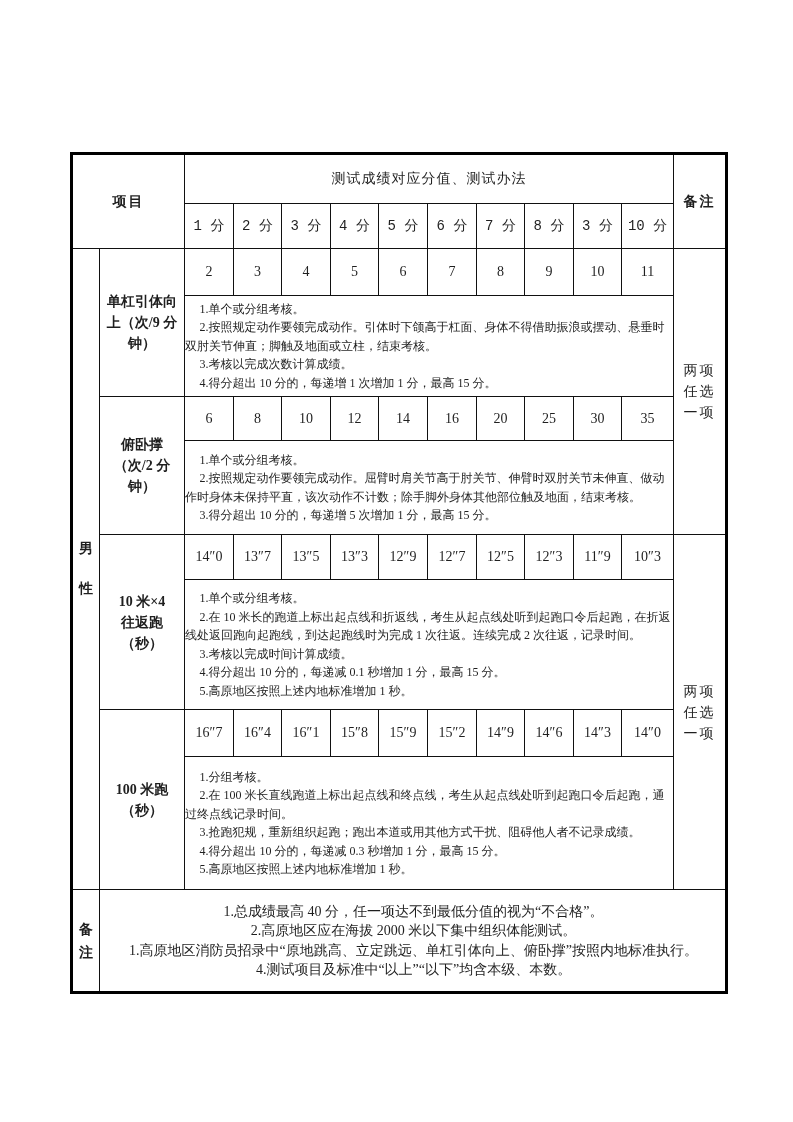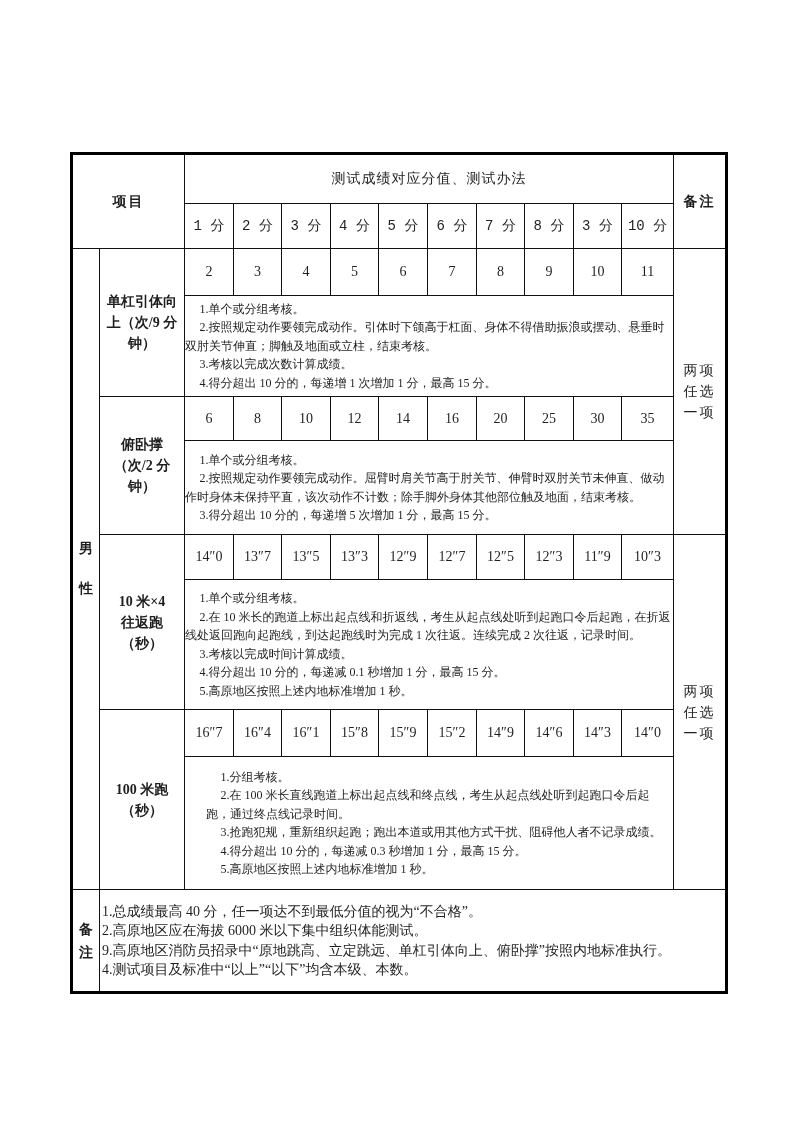--- a/index.html
+++ b/index.html
@@ -29,21 +29,21 @@
   
   tr.r-h1 td{height:48px;}
   tr.r-h2 td{height:44px;font-family:Liberation Mono, monospace;}
   tr.r-v1 td{height:46px;}
   tr.r-n1 td{height:100px;}
   tr.r-v2 td{height:43px;}
   tr.r-n2 td{height:93px;}
   tr.r-v3 td{height:44px;}
   tr.r-n3 td{height:129px;}
   tr.r-v4 td{height:46px;}
-  tr.r-n4 td{height:132px;padding-left:21px;}
+  tr.r-n4 td{height:132px;}
   tr.r-f  td{height:101px;}
   .hdr-title{font-weight:normal;font-size:15px;letter-spacing:1px;}
   .hdr-cell{font-weight:bold;font-size:15px;letter-spacing:2px;font-family:Liberation Serif, serif;}
   .score-label{font-size:14px;}
   .value-cell{font-size:15px;}
   .item-cell{
     font-weight:bold;
     font-size:14px;
     line-height:21px;
     white-space:pre-line;
@@ -81,21 +81,21 @@
   .footer-notes{
     text-align:left;
     vertical-align:middle;
     padding:4px 8px 4px 12px;
   }
   .footer-notes p{
     margin:0;
     font-size:14px;
     line-height:19.5px;
     text-indent:0.15em;
-    text-align:left;
+    text-align:center;
   }
 </style>
 </head>
 <body>
 
 <div class="page">
   <table class="score-table">
     <colgroup>
       <col style="width:28px">
         <col style="width:85px">
@@ -238,20 +238,20 @@
             <p>4.得分超出 10 分的，每递减 0.3 秒增加 1 分，最高 15 分。</p>
             <p>5.高原地区按照上述内地标准增加 1 秒。</p>
           </td>
     </tr>
 
     <tr class="r-f">
       <td class="footer-label">备
 注</td>
       <td colspan="12" class="footer-notes">
             <p>1.总成绩最高 40 分，任一项达不到最低分值的视为“不合格”。</p>
-            <p>2.高原地区应在海拔 6000 米以下集中组织体能测试。</p>
-            <p>9.高原地区消防员招录中“原地跳高、立定跳远、单杠引体向上、俯卧撑”按照内地标准执行。</p>
+            <p>2.高原地区应在海拔 2000 米以下集中组织体能测试。</p>
+            <p>1.高原地区消防员招录中“原地跳高、立定跳远、单杠引体向上、俯卧撑”按照内地标准执行。</p>
             <p>4.测试项目及标准中“以上”“以下”均含本级、本数。</p>
           </td>
     </tr>
   </tbody>
     </table>
 </div>
 
 </body></html>

